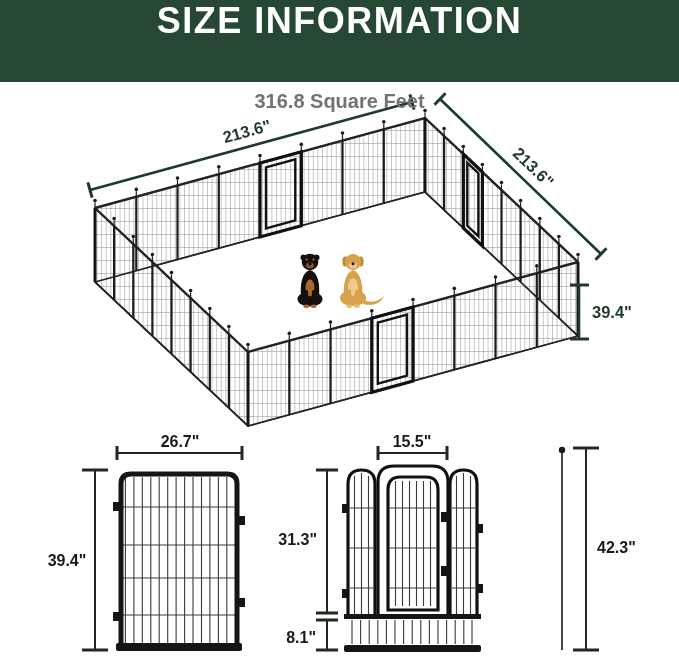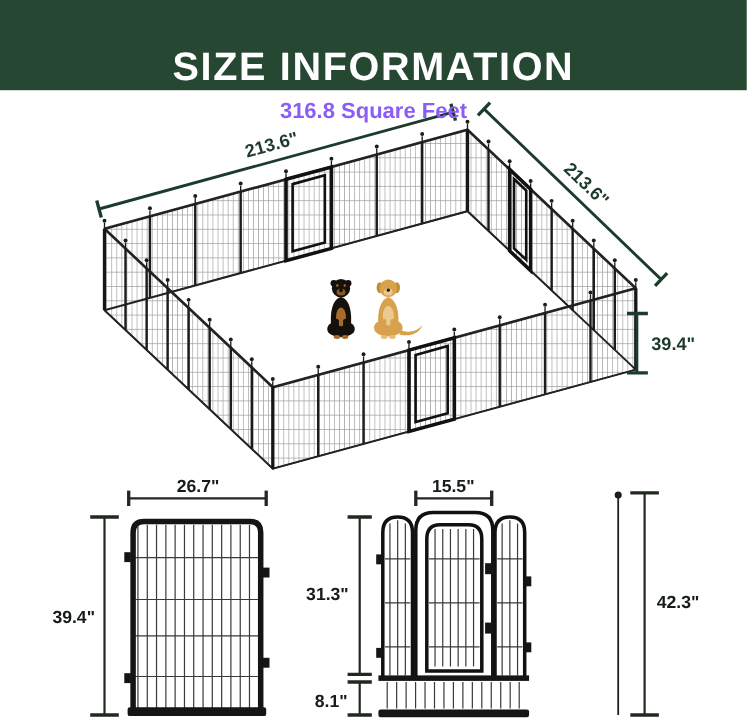--- a/index.html
+++ b/index.html
@@ -1,22 +1,22 @@
 <!DOCTYPE html>
 <html><head>
 <meta charset="utf-8">
 <style>
   html,body{margin:0;padding:0;background:#ffffff;}
   .stage{position:relative;width:679px;height:656px;background:#fff;overflow:hidden;
          font-family:"Liberation Sans",sans-serif;}
   .header{position:absolute;top:0;left:0;width:679px;height:82px;background:#264731;
-          display:flex;align-items:flex-end;justify-content:center;}
+          display:flex;align-items:flex-start;justify-content:center;}
   .header span{color:#ffffff;font-size:36px;font-weight:bold;letter-spacing:1.5px;}
   .area-label{position:absolute;top:90px;left:0;width:679px;text-align:center;
-              color:#8b5cf6;font-size:20px;font-weight:bold;}
+              color:#737373;font-size:20px;font-weight:bold;}
   svg{position:absolute;top:0;left:0;}
   svg text{font-family:"Liberation Sans",sans-serif;font-weight:bold;}
   .gdim{stroke:#1d3b2a;stroke-width:2.6;fill:none;}
   .gtick{stroke:#1d3b2a;stroke-width:3;fill:none;}
   .gtxt{fill:#1d3b2a;font-size:16.5px;}
   .kdim{stroke:#20281f;stroke-width:2;fill:none;}
   .ktick{stroke:#20281f;stroke-width:3;fill:none;}
   .ktxt{fill:#161c16;font-size:16px;}
   .wall{fill:url(#mesh);stroke:#3c3c3c;stroke-width:1.2;}
   .edge{stroke:#232323;stroke-width:2.4;fill:none;}

